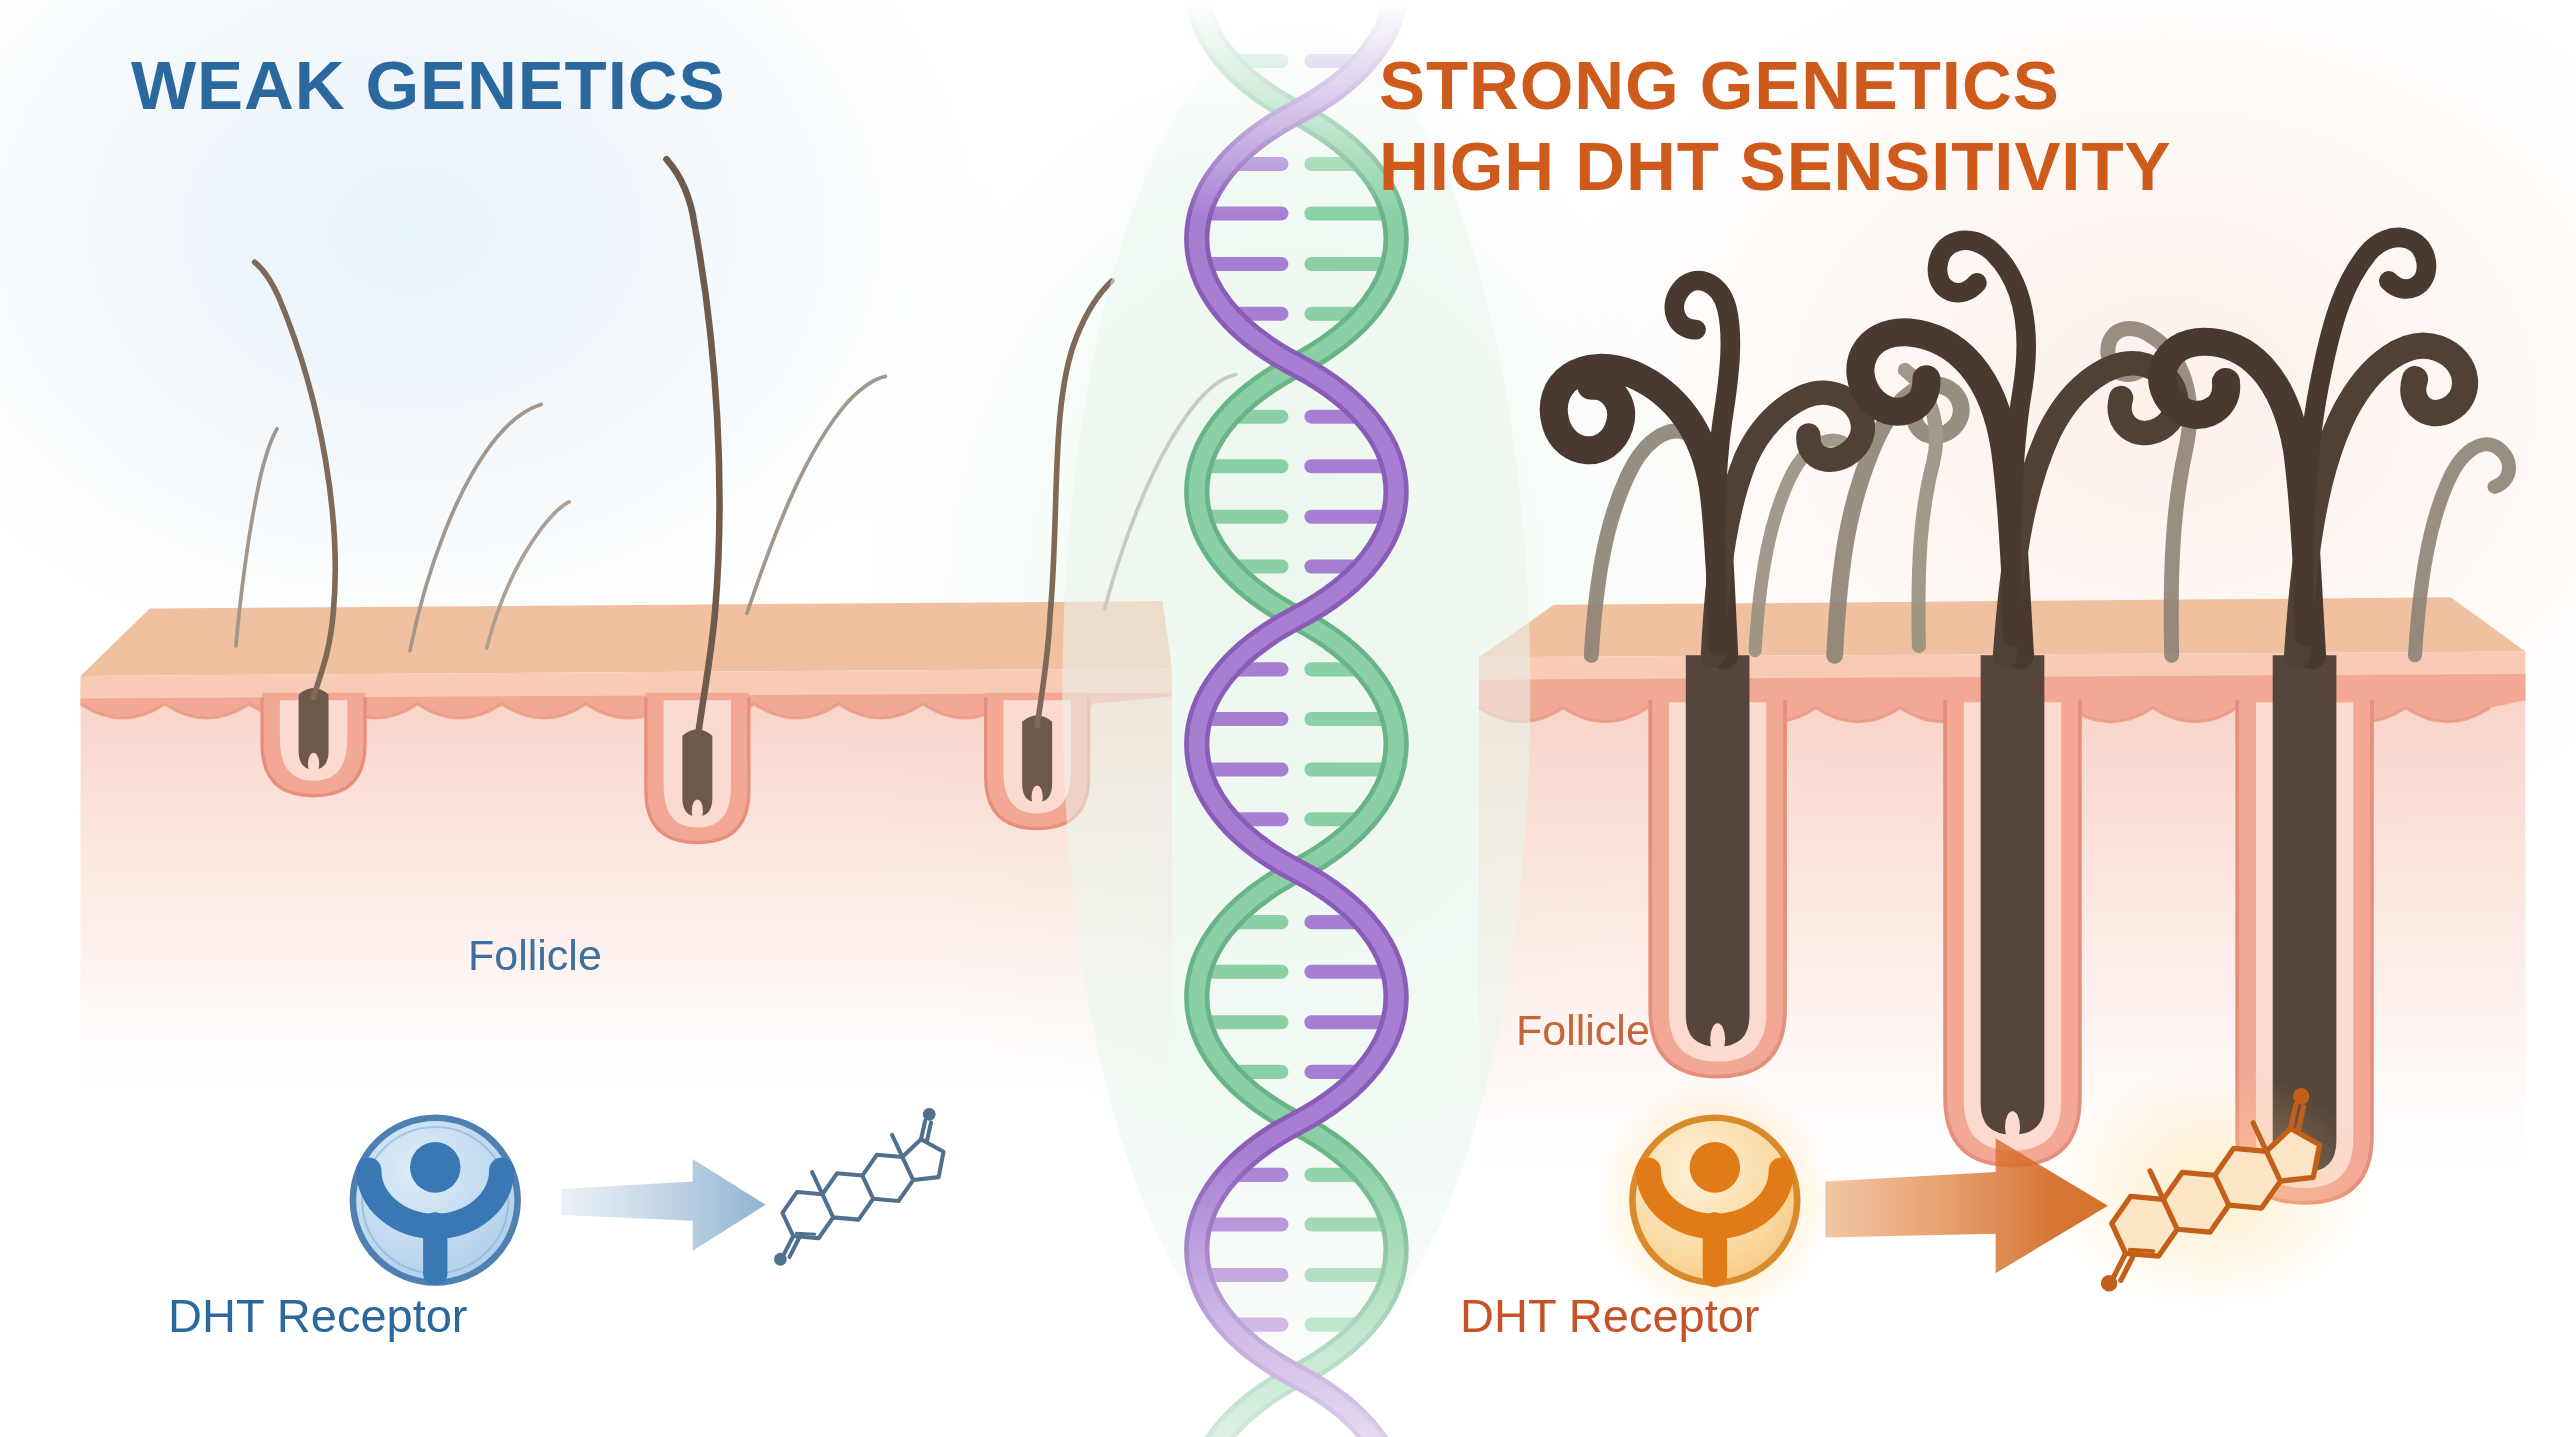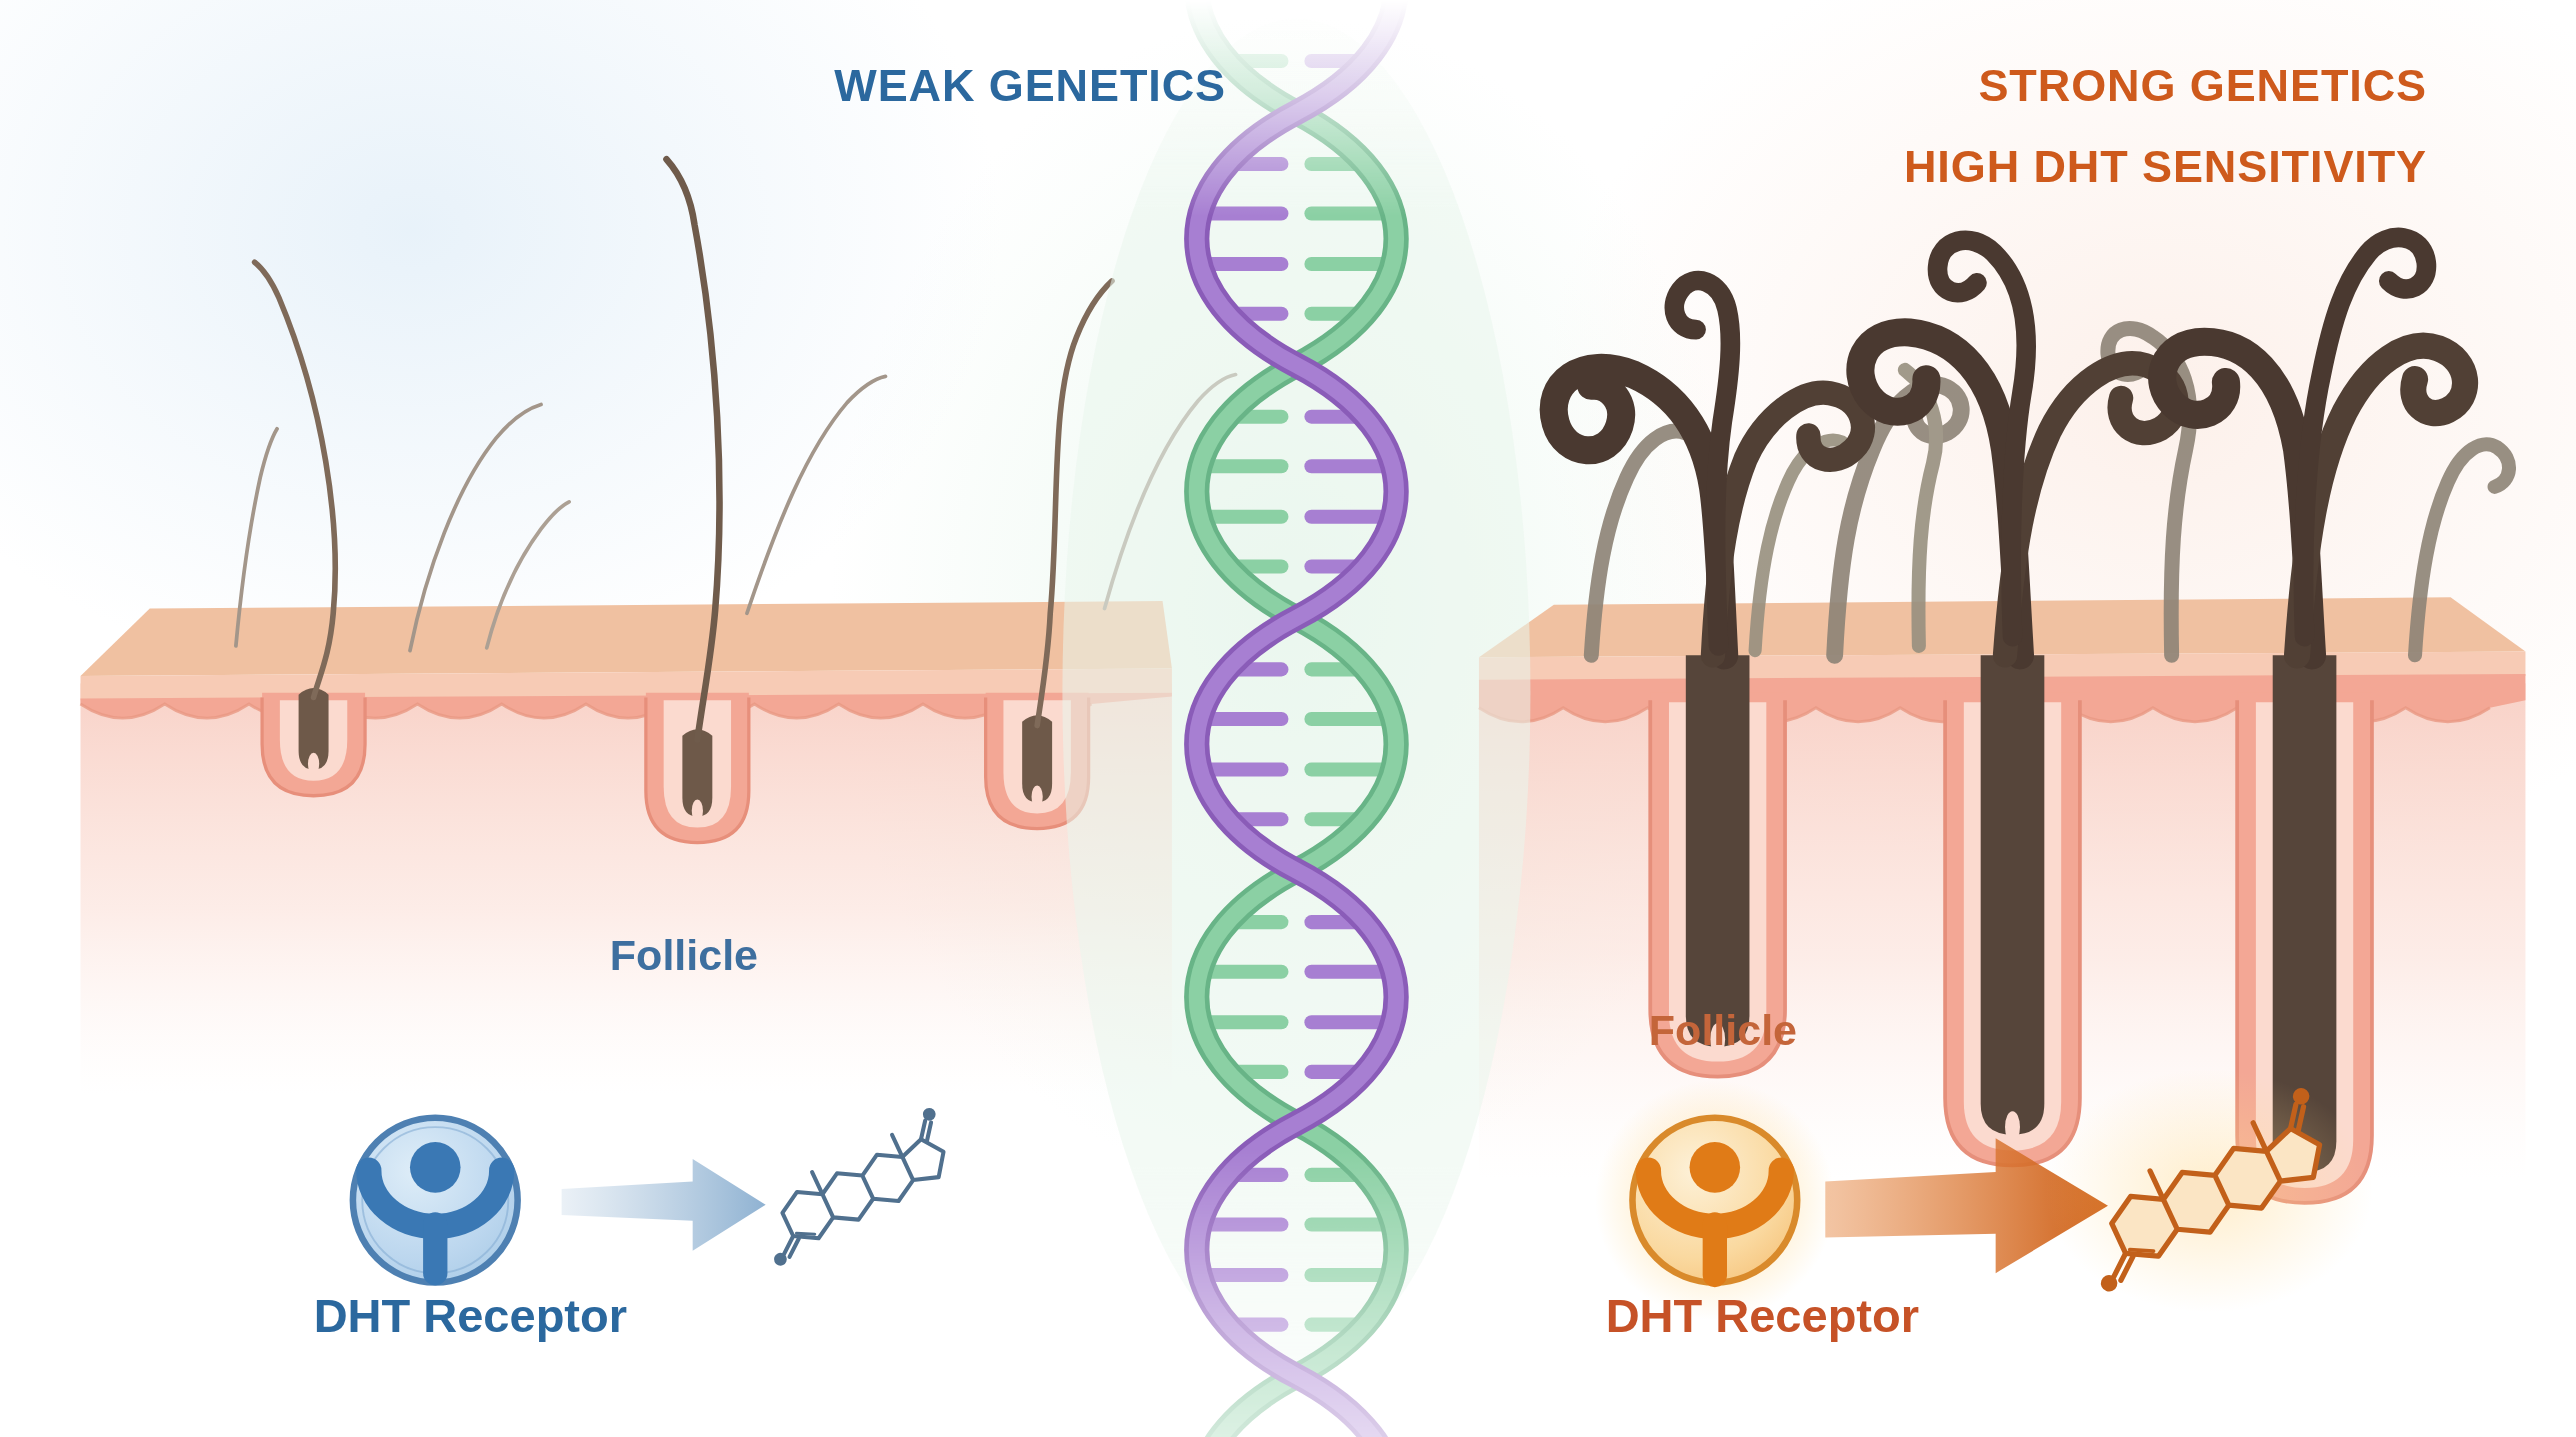--- a/index.html
+++ b/index.html
@@ -6,25 +6,25 @@
   #canvas{
     position:relative;width:2576px;height:1438px;overflow:hidden;
     font-family:"Liberation Sans",sans-serif;
     background:
       radial-gradient(842px 655px at 16% 16%, rgba(213,231,245,.55), rgba(213,231,245,0) 70%),
       radial-gradient(655px 842px at 50% 42%, rgba(222,243,229,.55), rgba(222,243,229,0) 70%),
       radial-gradient(889px 702px at 84% 28%, rgba(250,226,214,.50), rgba(250,226,214,0) 70%),
       #ffffff;
   }
   #scene{position:absolute;left:0;top:0;}
-  .title{position:absolute;text-align:right;font-weight:700;line-height:81px;
-         font-size:45px;letter-spacing:0.9px;white-space:nowrap;}
+  .title{position:absolute;text-align:left;font-weight:700;line-height:81px;
+         font-size:69px;letter-spacing:0.9px;white-space:nowrap;}
   .title.left{left:131px;top:45px;width:1095px;color:var(--left-accent,#2B689E);}
   .title.right{left:1379px;top:45px;width:1048px;color:var(--right-accent,#CE5A1C);}
-  .small-label{position:absolute;text-align:right;font-weight:700;white-space:nowrap;}
+  .small-label{position:absolute;text-align:left;font-weight:400;white-space:nowrap;}
   .follicle-l{left:468px;top:931px;width:290px;font-size:43px;color:var(--left-label,#3E6F9F);}
   .follicle-r{left:1516px;top:1006px;width:281px;font-size:43px;color:var(--right-label,#C4653A);}
   .receptor-l{left:168px;top:1288px;width:459px;font-size:47px;color:var(--left-accent,#2B689E);}
   .receptor-r{left:1460px;top:1288px;width:459px;font-size:47px;color:var(--right-receptor-text,#C65227);}
 </style>
 </head>
 <body>
 
 <div id="canvas">
 

